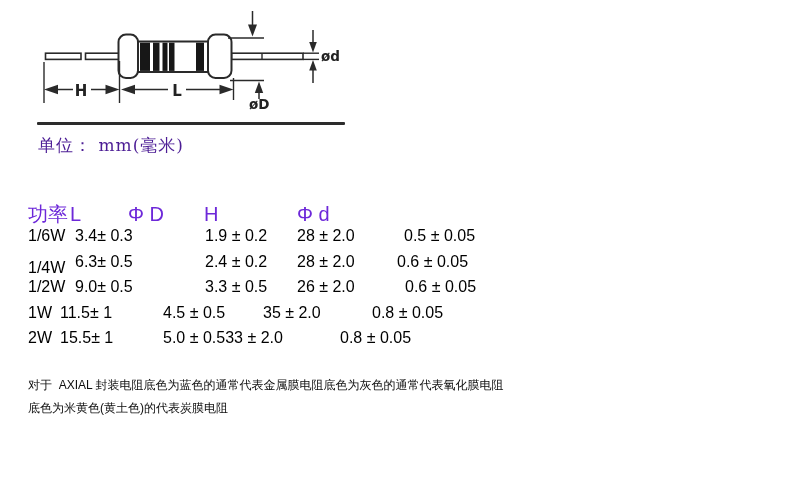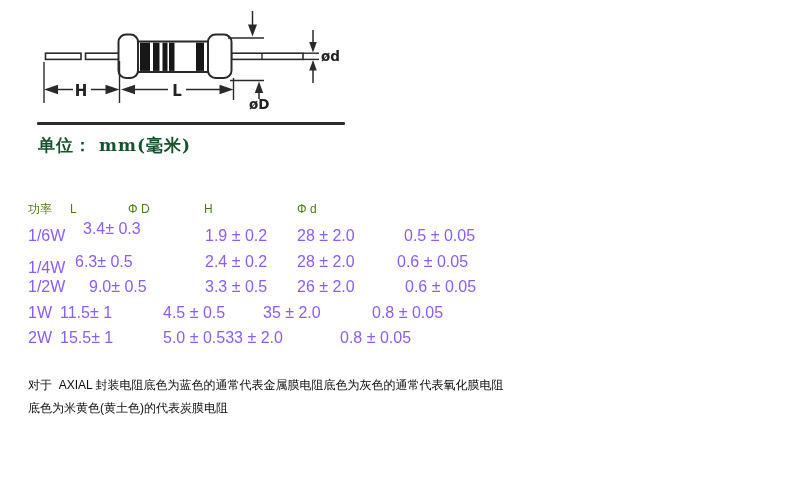--- a/index.html
+++ b/index.html
@@ -4,25 +4,25 @@
 <style>
   html,body{margin:0;padding:0;background:#ffffff;}
   .screen{
     position:relative;width:800px;height:482px;background:#ffffff;
     overflow:hidden;font-family:"Liberation Sans","DejaVu Sans",sans-serif;
     color:#1d1d1d;
   }
   .abs{position:absolute;white-space:pre;line-height:1.12;}
   .scan-unit{
     font-family:"DejaVu Serif","Liberation Serif",serif;
-    font-weight:700;font-size:17px;color:#14532d;letter-spacing:1px;
+    font-weight:400;font-size:17px;color:#4c1d95;letter-spacing:1px;
   }
   .typed-unit{font-size:16px;color:#141414;}
-  .cell{font-size:16px;color:#8b5cf6;}
-  .hdr{font-size:12px;color:#4d7c0f;}
+  .cell{font-size:16px;color:#000000;}
+  .hdr{font-size:20px;color:#6d28d9;}
   .note-line{font-size:12px;color:#0e0e0e;}
   .divider{position:absolute;background:#2c2c2c;border-radius:1px;}
   svg text{font-family:"DejaVu Sans","Liberation Sans",sans-serif;}
 </style>
 </head>
 <body>
 
 <div class="screen">
 
   <svg width="400" height="125" viewBox="0 0 400 125" style="position:absolute;left:0;top:0;">
@@ -99,33 +99,33 @@
 
   <div>
 
     <span class="abs hdr" style="left:28px;top:203px;">功率</span>
     <span class="abs hdr" style="left:70px;top:203px;">L</span>
     <span class="abs hdr" style="left:128px;top:203px;">Φ D</span>
     <span class="abs hdr" style="left:204px;top:203px;">H</span>
     <span class="abs hdr" style="left:297px;top:203px;">Φ d</span>
 
     <span class="abs cell" style="left:28px;top:227px;">1/6W</span>
-    <span class="abs cell" style="left:75px;top:220px;margin-left:8px;">3.4± 0.3</span>
+    <span class="abs cell" style="left:75px;top:227px;">3.4± 0.3</span>
     <span class="abs cell" style="left:205px;top:227px;">1.9 ± 0.2</span>
     <span class="abs cell" style="left:297px;top:227px;">28 ± 2.0</span>
     <span class="abs cell" style="left:404px;top:227px;">0.5 ± 0.05</span>
 
     <span class="abs cell" style="left:28px;top:253px;margin-top:6px;">1/4W</span>
     <span class="abs cell" style="left:75px;top:253px;">6.3± 0.5</span>
     <span class="abs cell" style="left:205px;top:253px;">2.4 ± 0.2</span>
     <span class="abs cell" style="left:297px;top:253px;">28 ± 2.0</span>
     <span class="abs cell" style="left:397px;top:253px;">0.6 ± 0.05</span>
 
     <span class="abs cell" style="left:28px;top:278px;">1/2W</span>
-    <span class="abs cell" style="left:75px;top:278px;margin-left:14px;">9.0± 0.5</span>
+    <span class="abs cell" style="left:75px;top:278px;">9.0± 0.5</span>
     <span class="abs cell" style="left:205px;top:278px;">3.3 ± 0.5</span>
     <span class="abs cell" style="left:297px;top:278px;">26 ± 2.0</span>
     <span class="abs cell" style="left:405px;top:278px;">0.6 ± 0.05</span>
 
     <span class="abs cell" style="left:28px;top:304px;">1W</span>
     <span class="abs cell" style="left:60px;top:304px;text-align:center;">11.5± 1</span>
     <span class="abs cell" style="left:163px;top:304px;">4.5 ± 0.5</span>
     <span class="abs cell" style="left:263px;top:304px;">35 ± 2.0</span>
     <span class="abs cell" style="left:372px;top:304px;">0.8 ± 0.05</span>
 

